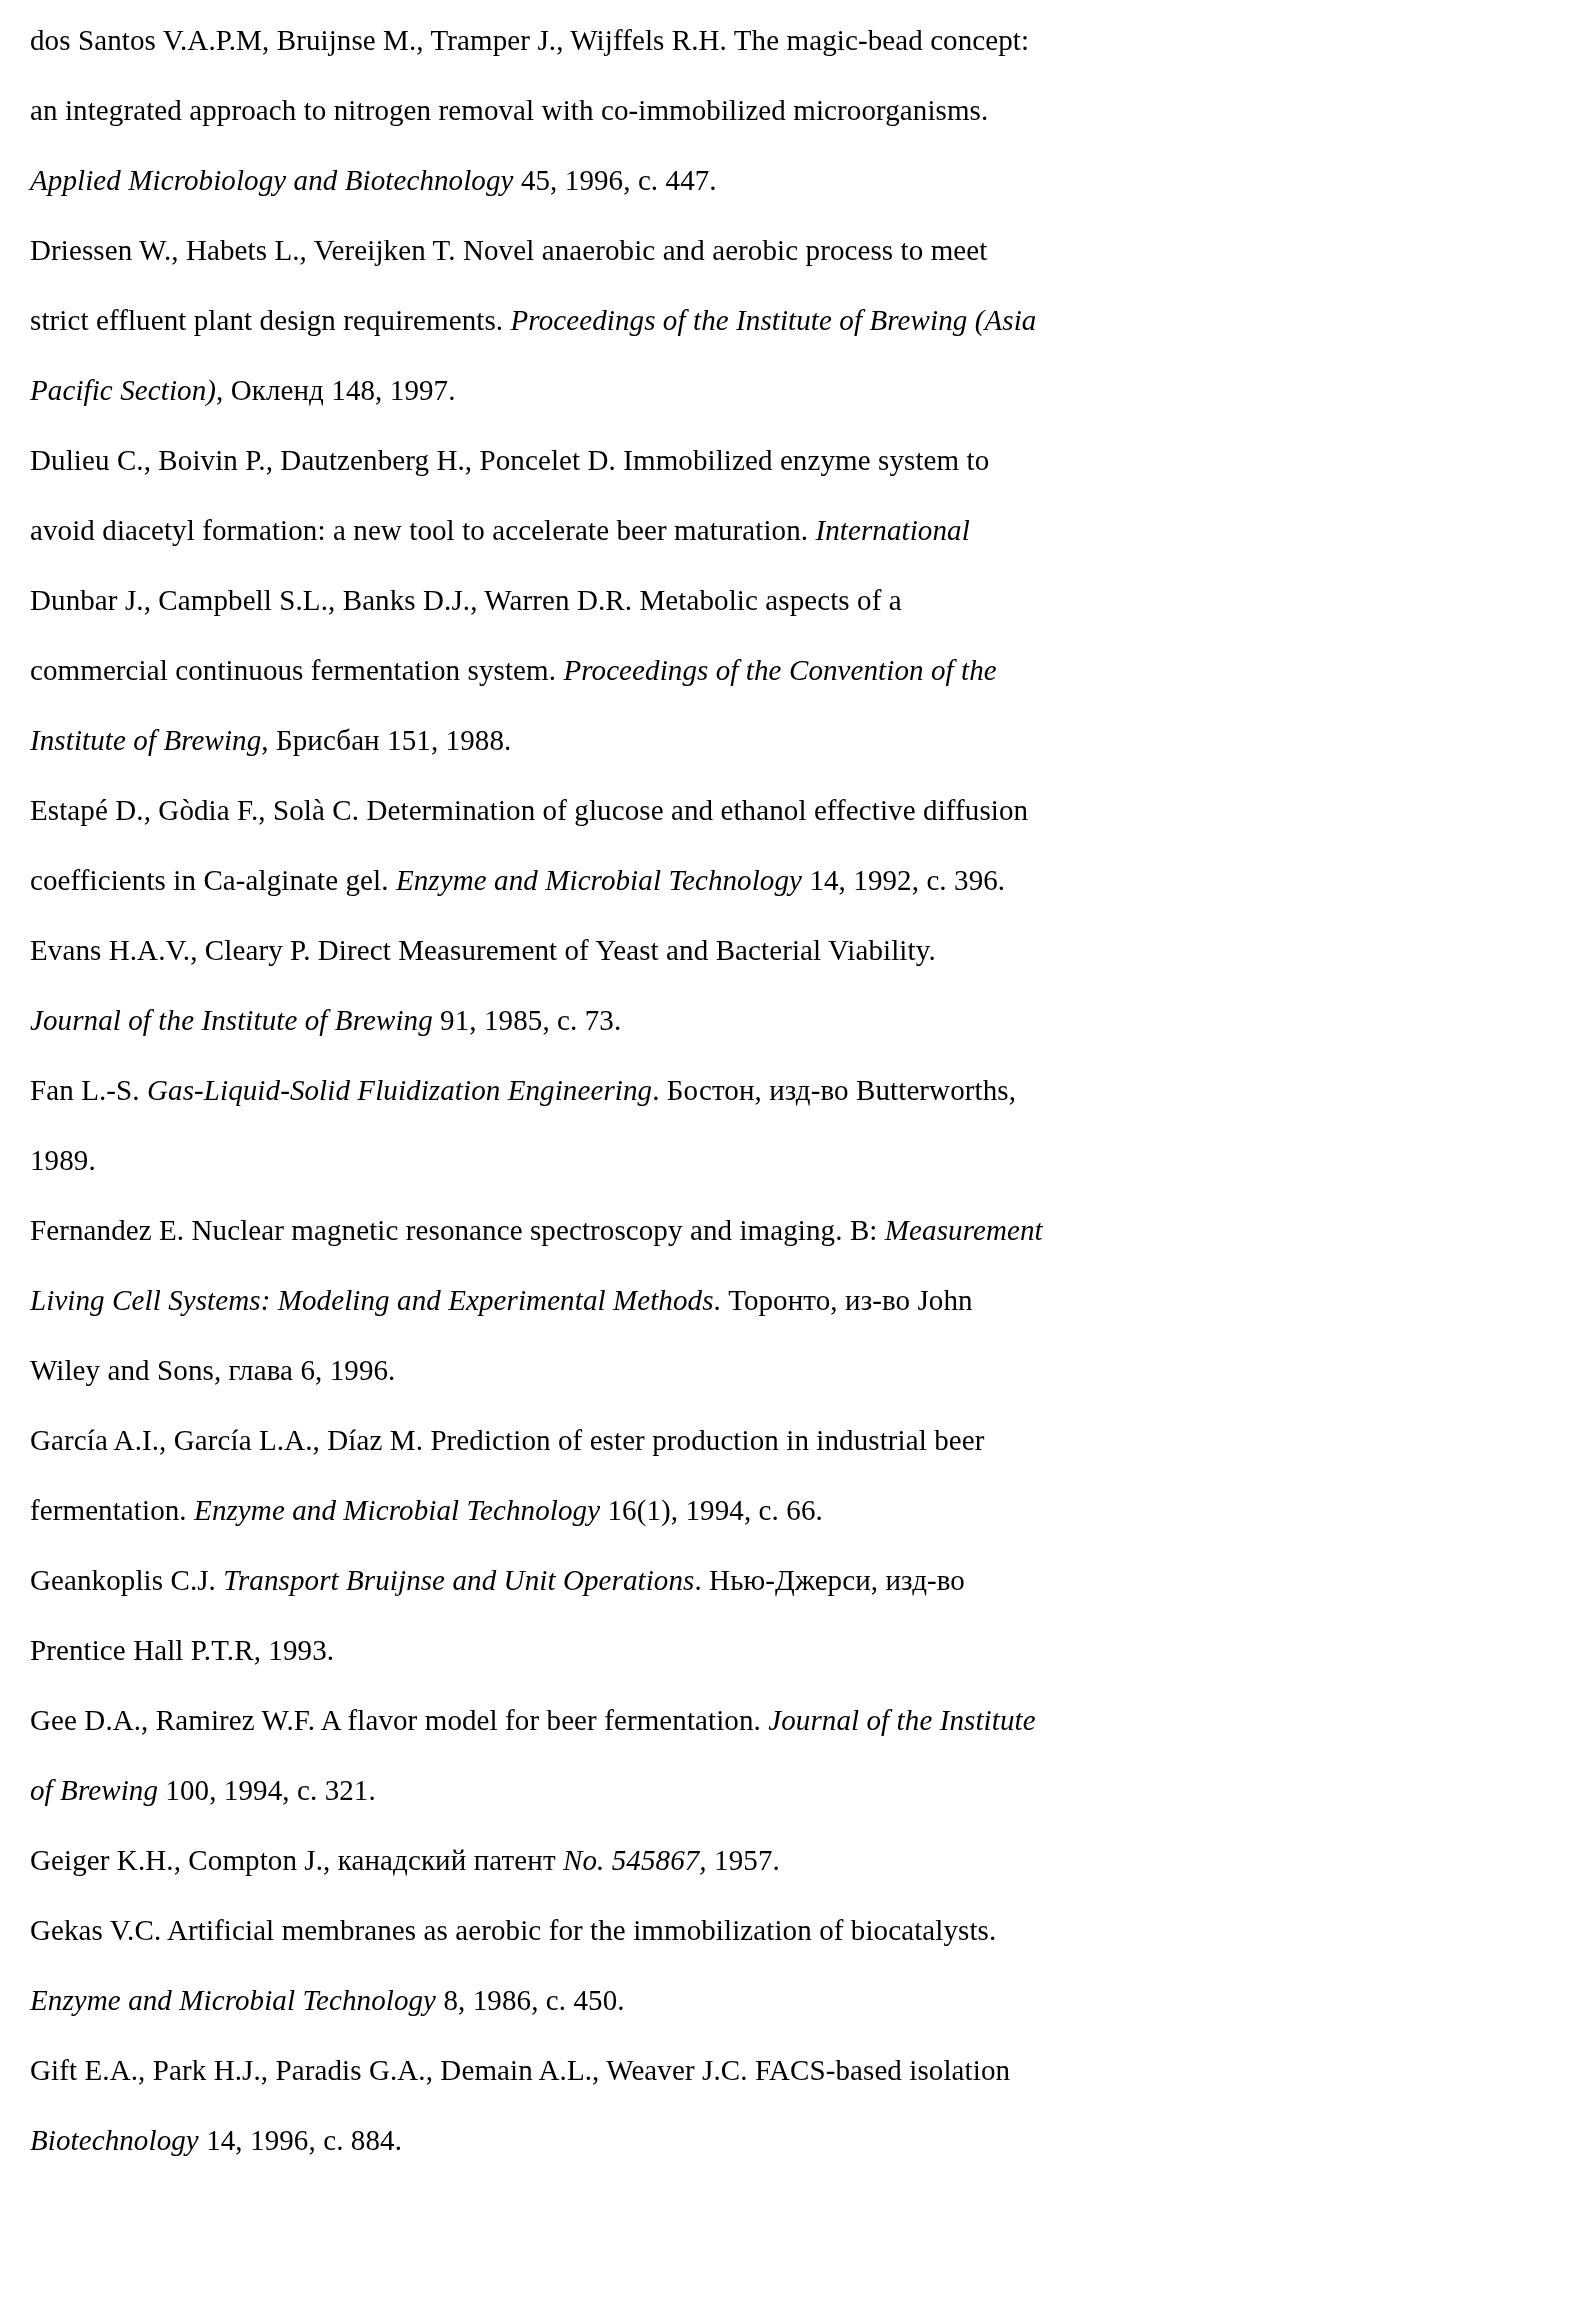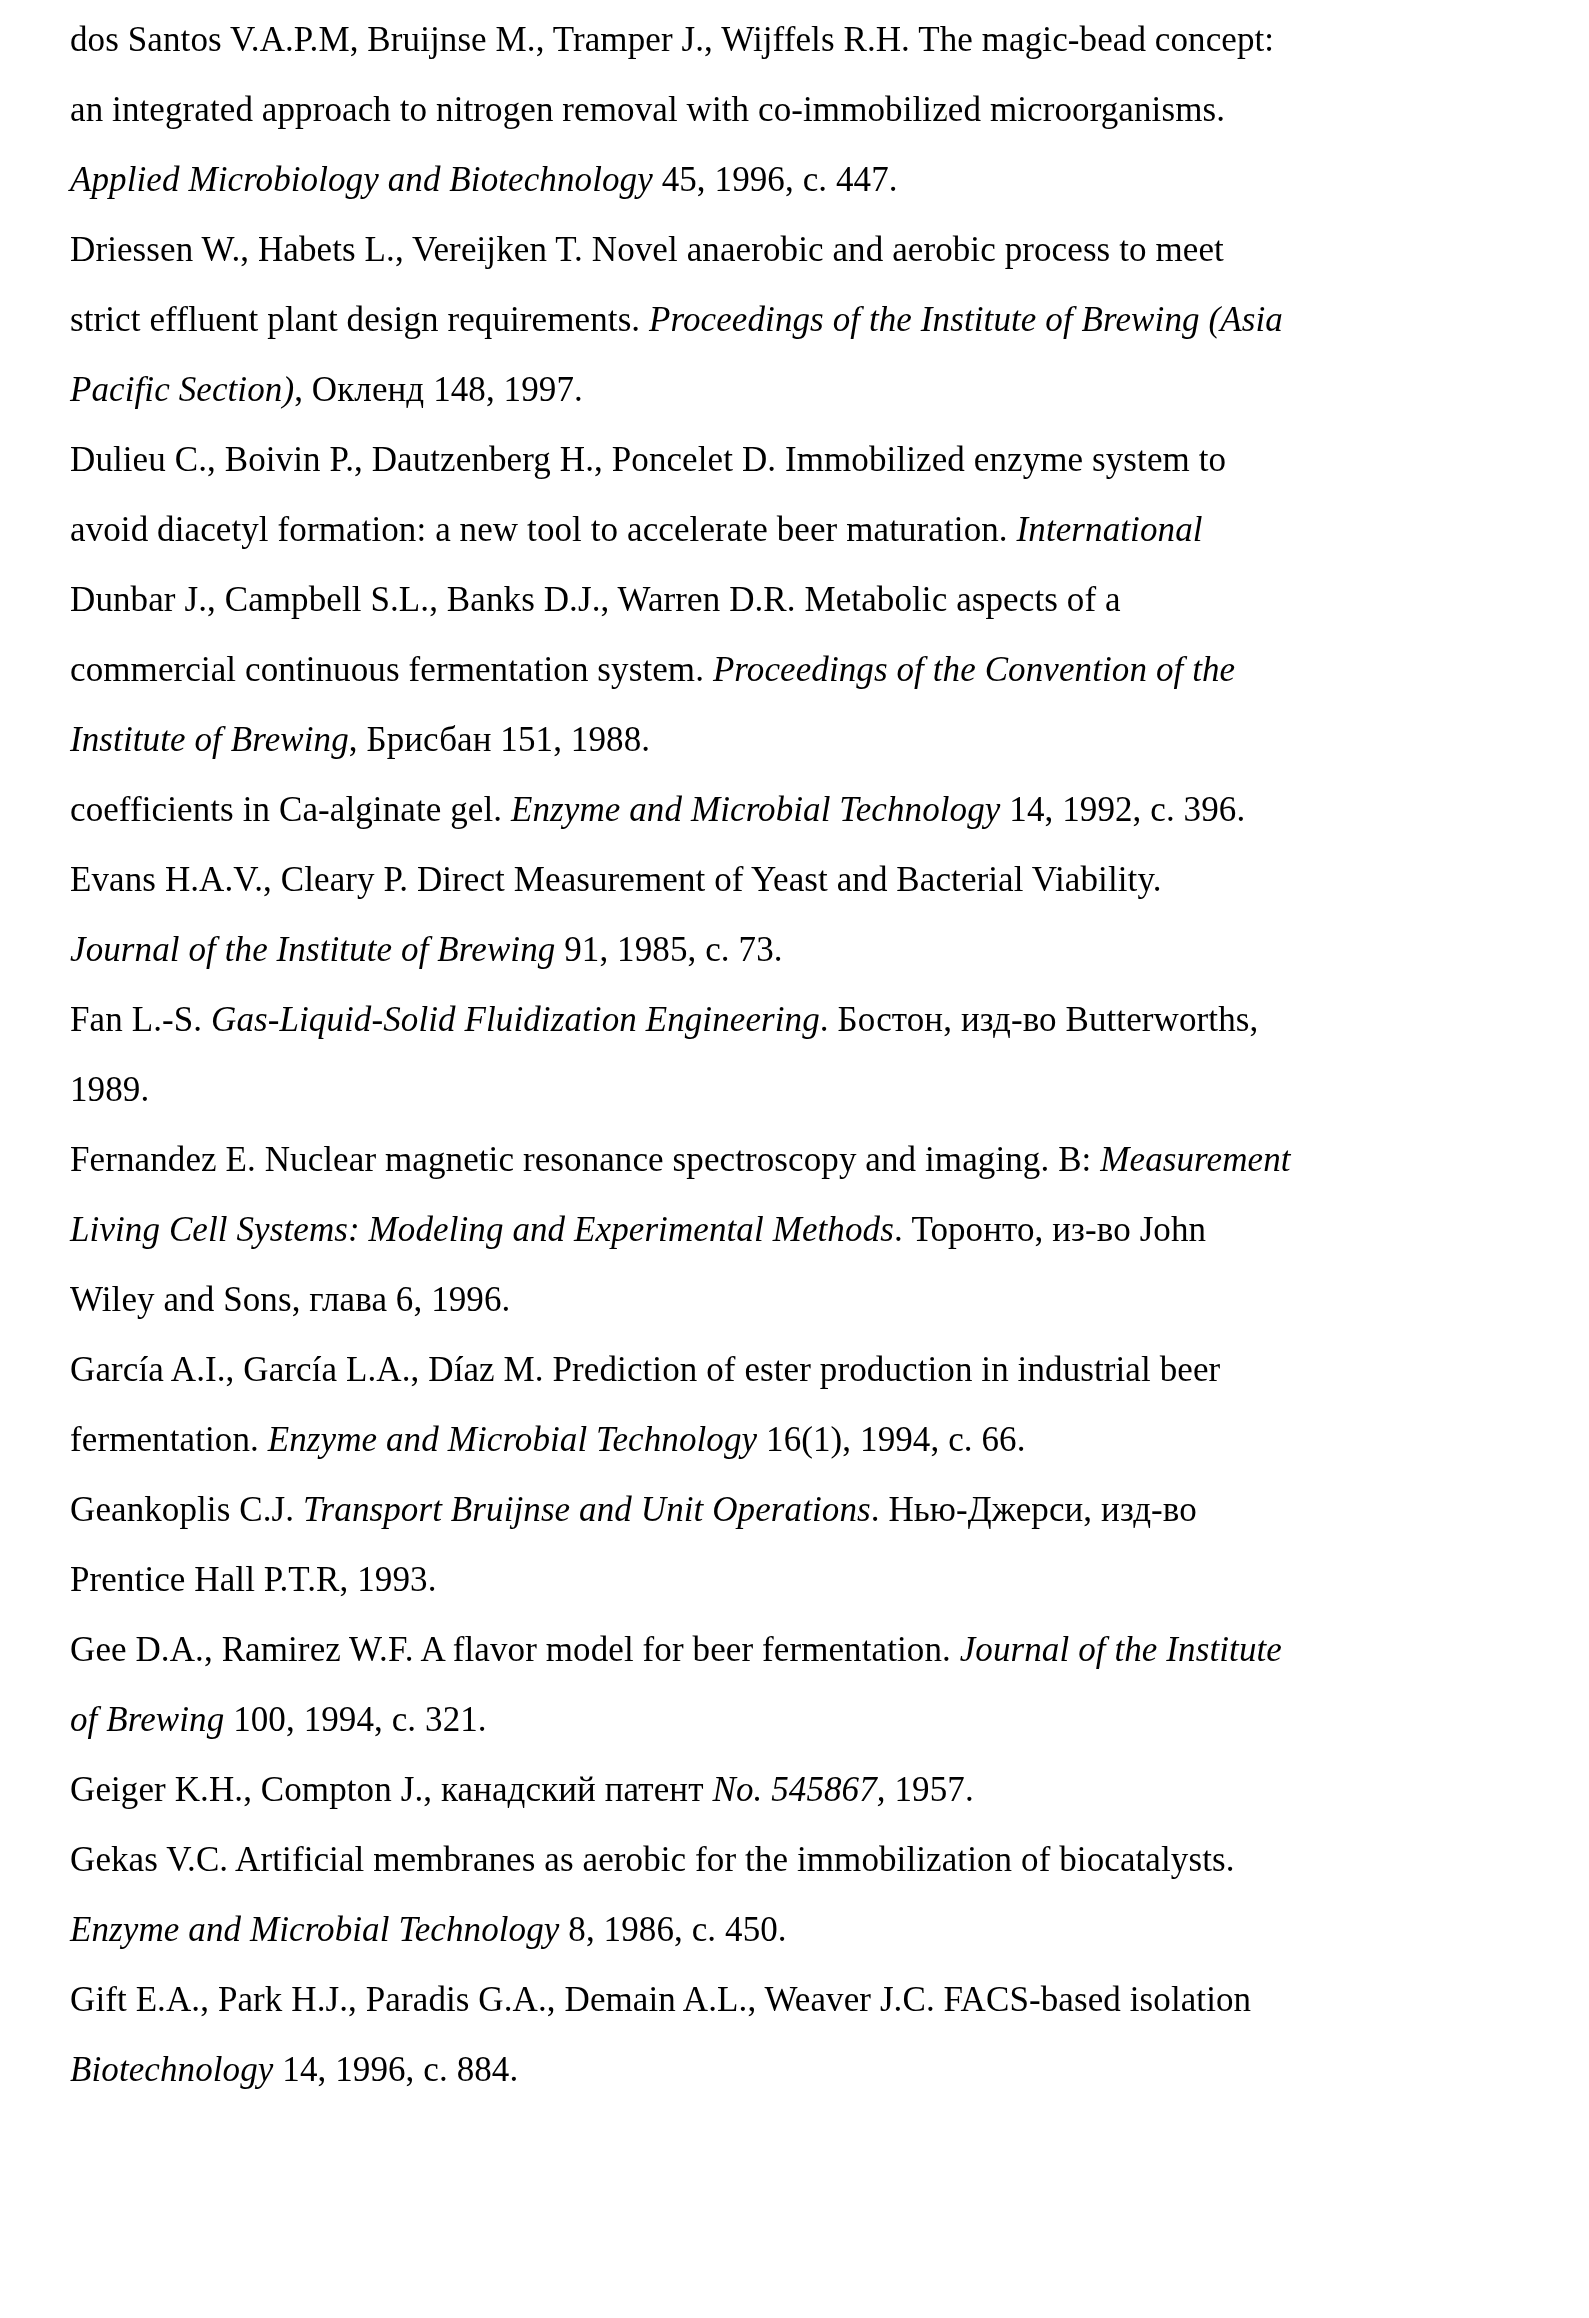--- a/index.html
+++ b/index.html
@@ -22,24 +22,23 @@
       width: 1534px;
     }
     .ref {
       margin: 0;
       padding: 0;
     }
     .line {
       display: block;
       height: 70px;
       line-height: 70px;
-      font-size: 35px;
+      font-size: 29px;
       white-space: nowrap;
       letter-spacing: 0.1px;
-      margin-left: 40px;
     }
     
     #page { top: 4.9px; }
     .seg-i { font-style: italic; }
     .seg-n { font-style: normal; }
   </style>
 </head>
 <body>
 
 <div id="page">
@@ -56,20 +55,21 @@
     <div class="ref">
       <div class="line"><span class="seg-n">Dulieu C., Boivin P., Dautzenberg H., Poncelet D. Immobilized enzyme system to</span></div>
       <div class="line"><span class="seg-n">avoid diacetyl formation: a new tool to accelerate beer maturation. </span><span class="seg-i">International</span></div>
     </div>
     <div class="ref">
       <div class="line"><span class="seg-n">Dunbar J., Campbell S.L., Banks D.J., Warren D.R. Metabolic aspects of a</span></div>
       <div class="line"><span class="seg-n">commercial continuous fermentation system. </span><span class="seg-i">Proceedings of the Convention of the</span></div>
       <div class="line"><span class="seg-i">Institute of Brewing</span><span class="seg-n">, Брисбан 151, 1988.</span></div>
     </div>
     <div class="ref">
+      <div class="line"><span class="seg-n">Estapé D., Gòdia F., Solà C. Determination of glucose and ethanol effective diffusion</span></div>
       <div class="line"><span class="seg-n">coefficients in Ca-alginate gel. </span><span class="seg-i">Enzyme and Microbial Technology</span><span class="seg-n"> 14, 1992, c. 396.</span></div>
     </div>
     <div class="ref">
       <div class="line"><span class="seg-n">Evans H.A.V., Cleary P. Direct Measurement of Yeast and Bacterial Viability.</span></div>
       <div class="line"><span class="seg-i">Journal of the Institute of Brewing</span><span class="seg-n"> 91, 1985, c. 73.</span></div>
     </div>
     <div class="ref">
       <div class="line"><span class="seg-n">Fan L.-S. </span><span class="seg-i">Gas-Liquid-Solid Fluidization Engineering</span><span class="seg-n">. Бостон, изд-во Butterworths,</span></div>
       <div class="line"><span class="seg-n">1989.</span></div>
     </div>

